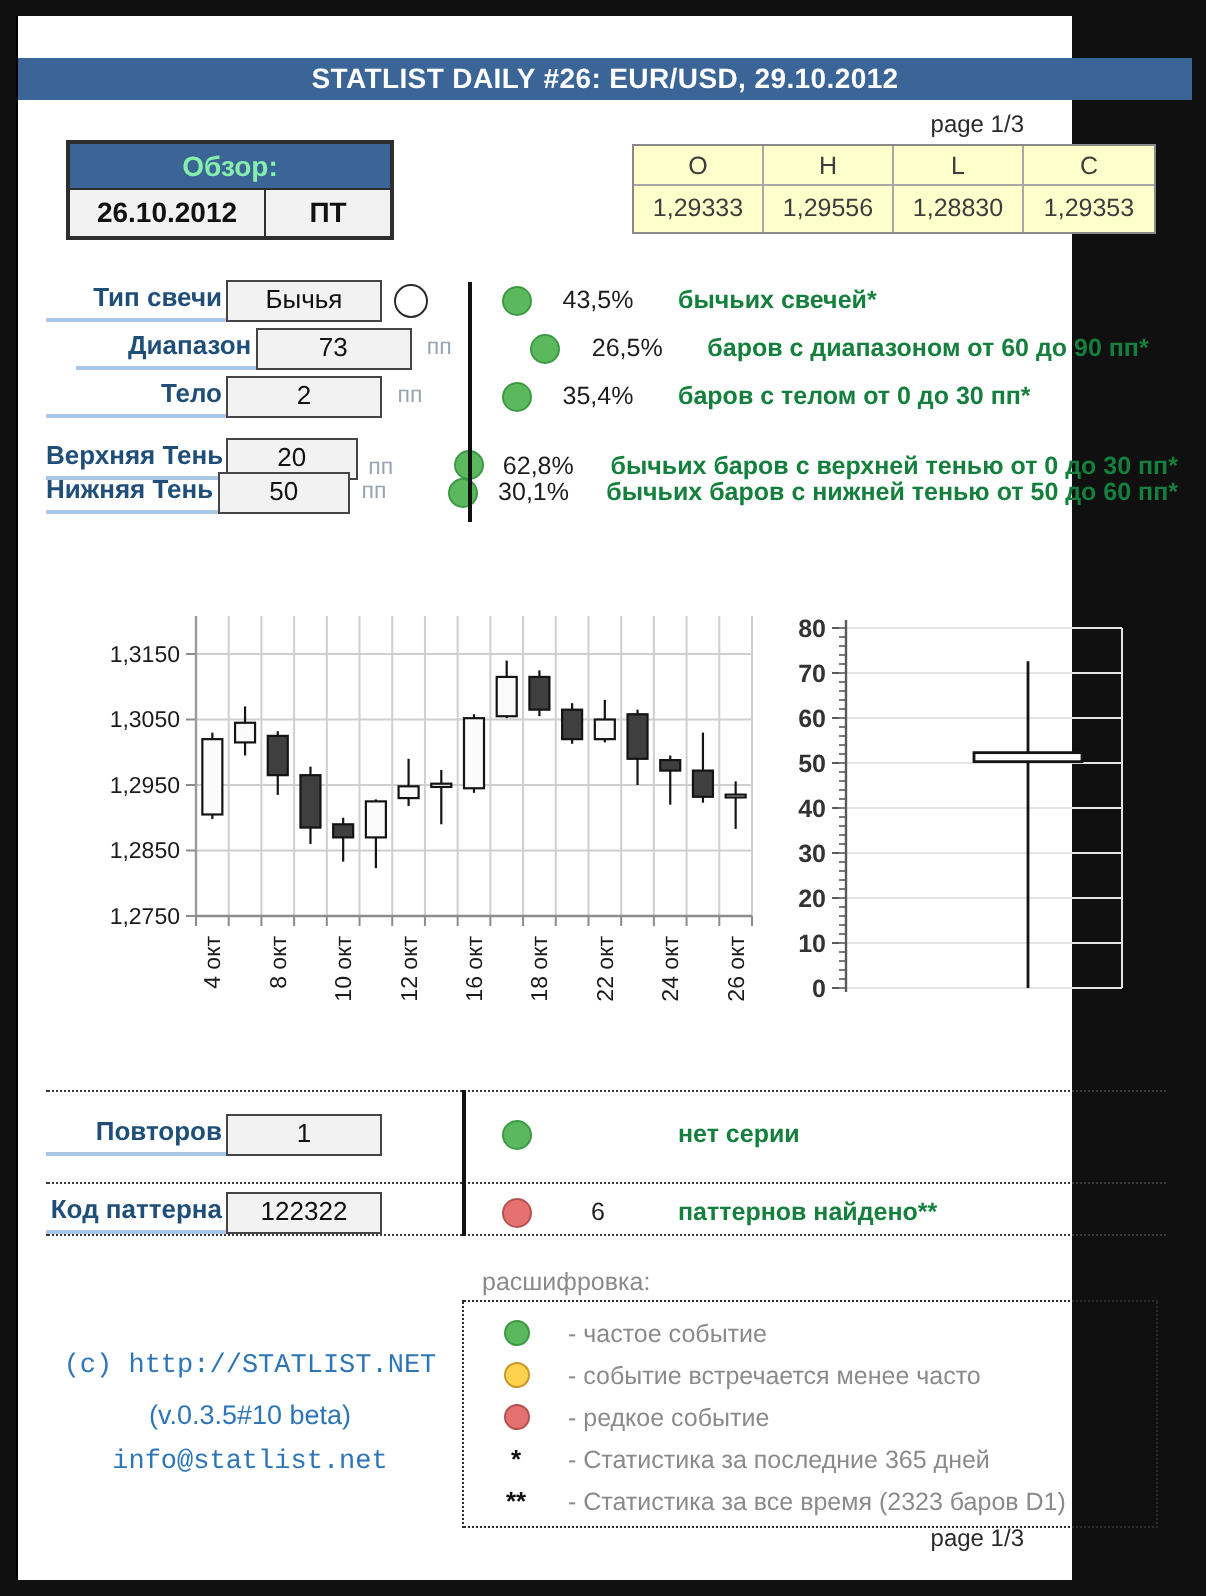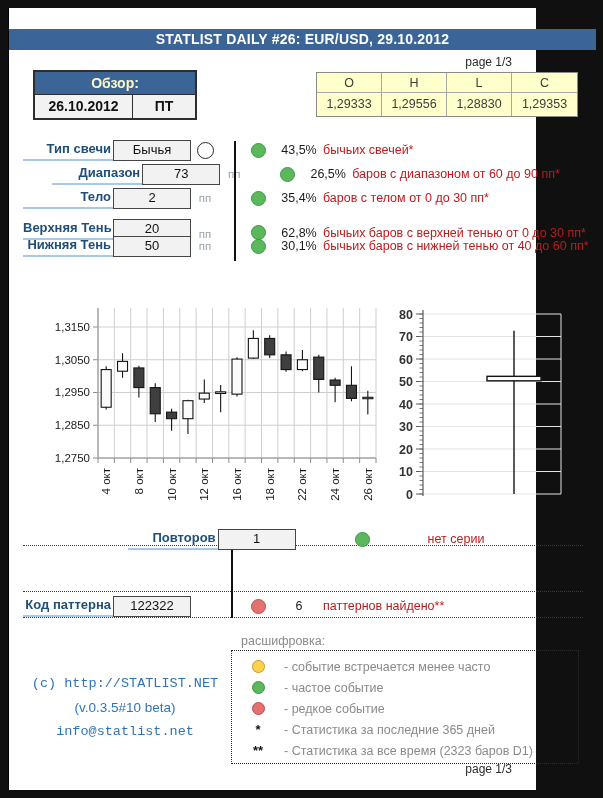--- a/index.html
+++ b/index.html
@@ -8,21 +8,21 @@
   .page{position:absolute;left:8px;top:8px;width:528px;height:782px;background:#ffffff;border-left:1px solid #000;box-sizing:border-box;}
 
   .titlebar{position:absolute;left:0;top:21px;width:587px;height:21px;background:#3a6596;color:#ffffff;
             font-size:14px;font-weight:bold;text-align:center;line-height:21px;letter-spacing:.2px;}
   .page-label{position:absolute;font-size:12px;color:#2a2a2a;}
   .page-label.top{top:47px;right:24px;}
   .page-label.bottom{top:754px;right:24px;}
 
   
   .overview{position:absolute;left:24px;top:62px;width:164px;border:2px solid #2e2e2e;box-sizing:border-box;}
-  .ov-header{background:#3a6596;color:#fef9c3;font-weight:bold;font-size:14px;text-align:center;height:22px;line-height:22px;border-bottom:1px solid #2e2e2e;}
+  .ov-header{background:#3a6596;color:#86efac;font-weight:bold;font-size:14px;text-align:center;height:22px;line-height:22px;border-bottom:1px solid #2e2e2e;}
   .ov-row{display:flex;height:23px;background:#f2f2f2;}
   .ov-date{width:97px;border-right:1px solid #2e2e2e;text-align:center;line-height:23px;font-weight:bold;font-size:14px;color:#111;}
   .ov-weekday{flex:1;text-align:center;line-height:23px;font-weight:bold;font-size:14px;color:#111;}
 
   
   .ohlc{position:absolute;left:307px;top:64px;width:262px;border:1px solid #8a8a8a;box-sizing:border-box;background:#ffffcc;}
   .ohlc-row{display:flex;}
   .ohlc-cell{width:25%;box-sizing:border-box;border-right:1px solid #a8a8a8;text-align:center;color:#3d3d3d;font-size:12.5px;}
   .ohlc-cell:last-child{border-right:none;}
   .ohlc-row.hdr .ohlc-cell{height:20px;line-height:20px;border-bottom:1px solid #a8a8a8;}
@@ -36,21 +36,21 @@
             text-align:center;font-weight:normal;font-size:13px;color:#111;line-height:18px;}
   .stat-unit{width:28px;text-align:center;color:#9aa4b0;font-size:11.5px;}
   .circle-outline{width:15px;height:15px;border-radius:50%;border:1.5px solid #2b2b2b;background:#fff;margin:0 auto;}
   .stat-spacer{width:22px;}
   .dot-col{width:34px;display:flex;justify-content:center;}
   .dot{width:15px;height:15px;border-radius:50%;border:1px solid #888;box-sizing:border-box;}
   .dot.green{background:#5cb85c;border-color:#3c9a44;}
   .dot.red{background:#e57070;border-color:#b45252;}
   .dot.yellow{background:#ffd24d;border-color:#c8962b;}
   .stat-pct{width:48px;text-align:center;font-size:12.5px;color:#1c1c1c;}
-  .stat-desc{margin-left:0;font-size:12.5px;color:#b91c1c;white-space:nowrap;}
+  .stat-desc{margin-left:16px;font-size:12.5px;color:#15803d;white-space:nowrap;font-weight:bold;}
 
   .vline{position:absolute;width:1.5px;background:#111;}
   .vline.stats{left:225px;top:133px;height:120px;}
   .vline.patterns{left:222px;top:537px;height:73px;}
 
   .dotline{position:absolute;left:14px;width:560px;border-top:1.6px dotted #3a3a3a;}
 
   
   .count-col{width:48px;text-align:center;font-size:12.5px;color:#1c1c1c;}
 
@@ -155,21 +155,21 @@
 
     <div class="stat-row" style="top:226px;">
       <div class="stat-label">Нижняя Тень</div>
       <div class="stat-box">50</div>
       <div class="stat-unit">пп</div>
       <div class="stat-spacer"></div>
       <div class="dot-col">
           <div class="dot green"></div>
         </div>
       <div class="stat-pct">30,1%</div>
-      <div class="stat-desc">бычьих баров с нижней тенью от 40 до 60 пп*</div>
+      <div class="stat-desc">бычьих баров с нижней тенью от 50 до 60 пп*</div>
     </div>
 
     <div class="vline stats"></div>
 
     <svg class="chart1" id="chart1" width="352" height="218">
         <line x1="53" y1="158" x2="331" y2="158" stroke="#cfcfcf" stroke-width="1"></line>
         <line x1="48" y1="158" x2="53" y2="158" stroke="#8c8c8c" stroke-width="1"></line>
         <text x="45" y="162" text-anchor="end" font-size="11.5" fill="#1a1a1a">1,2750</text>
         <line x1="53" y1="125.24890829694326" x2="331" y2="125.24890829694326" stroke="#cfcfcf" stroke-width="1"></line>
         <line x1="48" y1="125.24890829694326" x2="53" y2="125.24890829694326" stroke="#8c8c8c" stroke-width="1"></line>
@@ -338,21 +338,21 @@
         <line x1="164" y1="14" x2="164" y2="194" stroke="#e4e4e4" stroke-width="1"></line>
         <line x1="117" y1="30.650000000000006" x2="117" y2="194" stroke="#141414" stroke-width="1.4"></line>
         <rect x="90" y="76.32500000000002" width="54" height="4.5" fill="#fdfdfd" stroke="#141414" stroke-width="1.4"></rect>
       </svg>
 
     <div class="dotline" style="top:537px;"></div>
     <div class="dotline" style="top:583px;"></div>
     <div class="dotline" style="top:609px;"></div>
     <div class="vline patterns"></div>
 
-    <div class="stat-row" style="top:519px;justify-content:center;">
+    <div class="stat-row" style="top:547px;">
       <div class="stat-label">Повторов</div>
       <div class="stat-box">1</div>
       <div class="stat-unit"></div>
       <div class="stat-spacer"></div>
       <div class="dot-col">
           <div class="dot green"></div>
         </div>
       <div class="count-col"></div>
       <div class="stat-desc">нет серии</div>
     </div>
@@ -364,34 +364,34 @@
       <div class="stat-spacer"></div>
       <div class="dot-col">
           <div class="dot red"></div>
         </div>
       <div class="count-col">6</div>
       <div class="stat-desc">паттернов найдено**</div>
     </div>
 
     <div class="legend-title">расшифровка:</div>
     <div class="legend-box">
+      <div class="legend-item">
+        <div class="legend-marker">
+            <div class="dot green"></div>
+          </div>
+        <div class="legend-text">- частое событие</div>
+      </div>
       <div class="legend-item">
         <div class="legend-marker">
             <div class="dot yellow"></div>
           </div>
         <div class="legend-text">- событие встречается менее часто</div>
       </div>
       <div class="legend-item">
         <div class="legend-marker">
-            <div class="dot green"></div>
-          </div>
-        <div class="legend-text">- частое событие</div>
-      </div>
-      <div class="legend-item">
-        <div class="legend-marker">
             <div class="dot red"></div>
           </div>
         <div class="legend-text">- редкое событие</div>
       </div>
       <div class="legend-item">
         <div class="legend-marker">*</div>
         <div class="legend-text">- Статистика за последние 365 дней</div>
       </div>
       <div class="legend-item">
         <div class="legend-marker">**</div>

